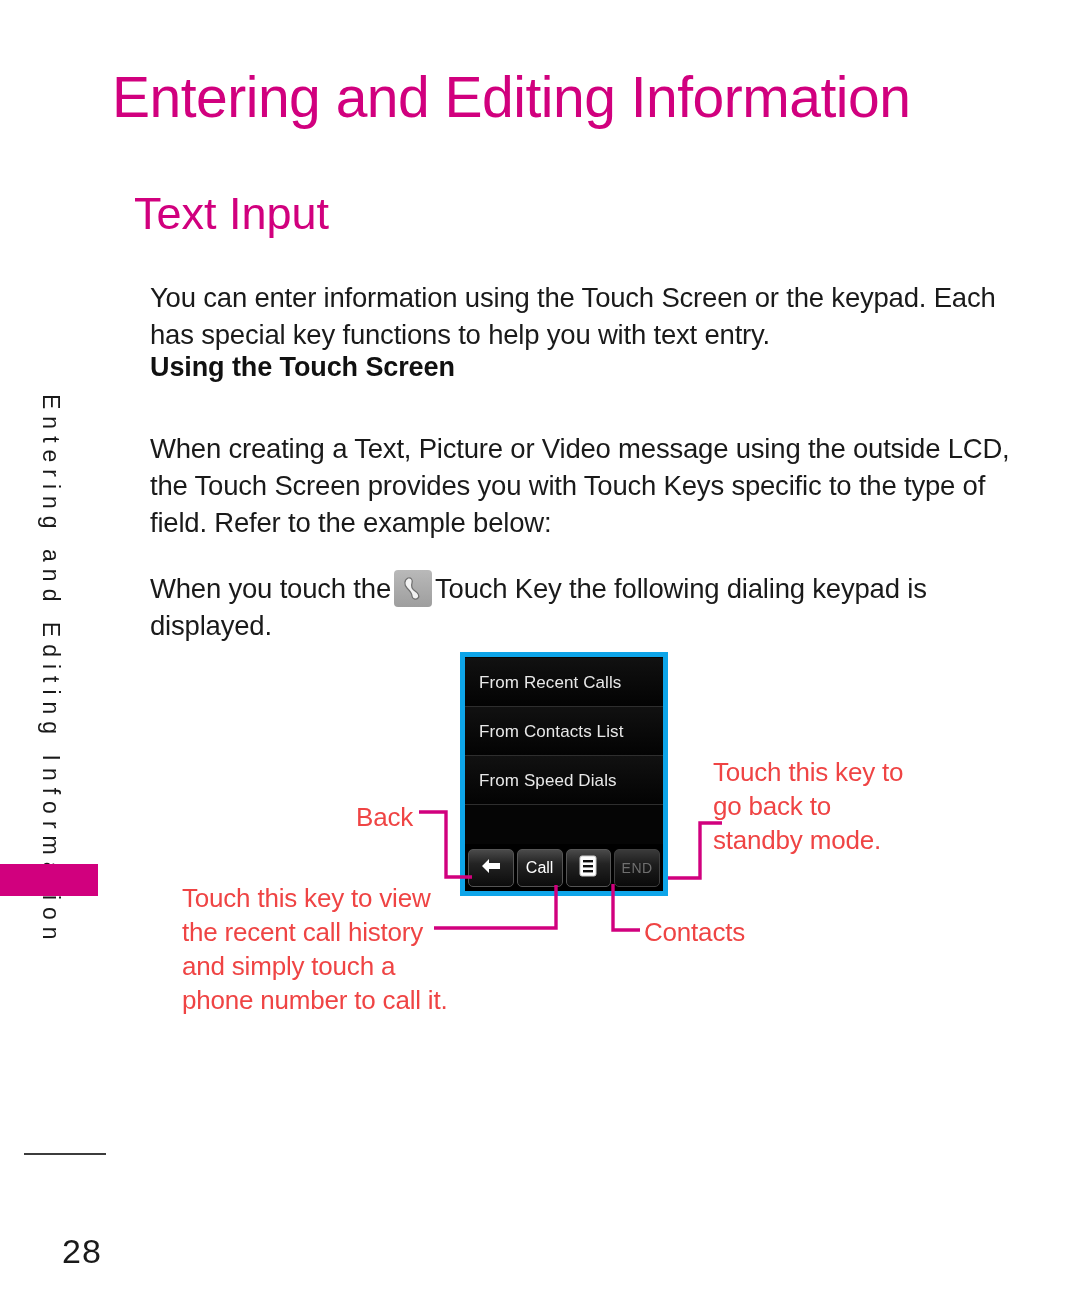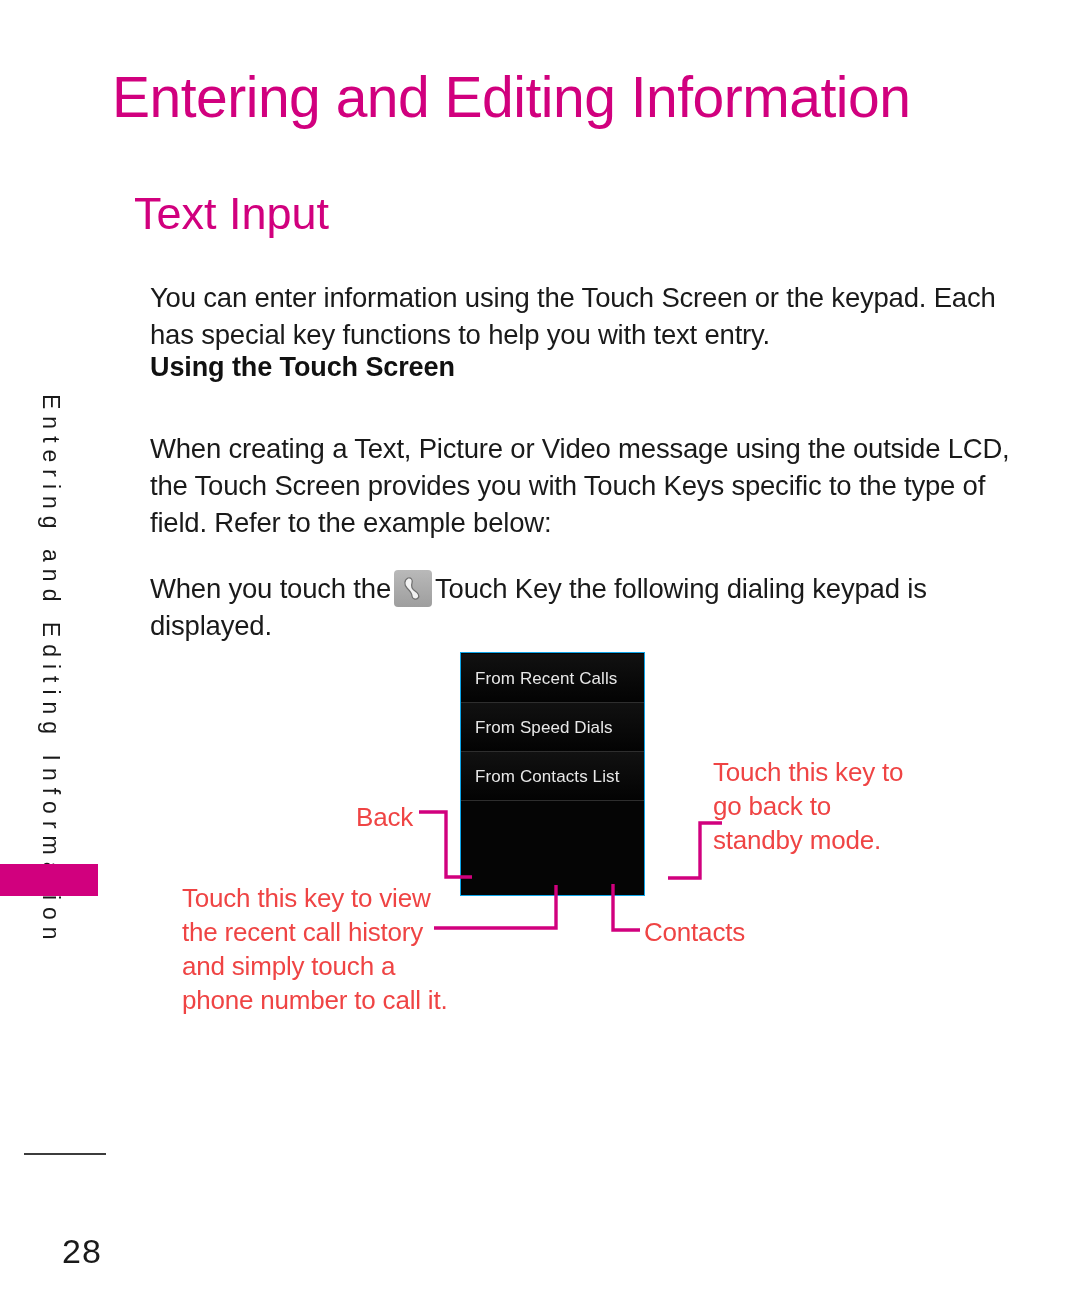--- a/index.html
+++ b/index.html
@@ -98,24 +98,24 @@
     border-radius: 4px;
     position: relative;
   }
   .inline-icon svg { position: absolute; left: 6px; top: 5px; }
 
   
   .lcd {
     position: absolute;
     left: 460px;
     top: 652px;
-    width: 185px;
+    width: 208px;
     height: 244px;
     background: #050505;
-    border: 1px solid #0ea5e9;
+    border: 5px solid #0ea5e9;
     box-sizing: border-box;
     overflow: hidden;
   }
   .lcd-menu { padding-top: 1px; }
   .lcd-item {
     height: 49px;
     line-height: 49px;
     padding-left: 14px;
     font-size: 17px;
     color: #e8e8e8;
@@ -217,24 +217,45 @@
   <span>When you touch the</span><span class="inline-icon">
     <svg width="26" height="26" viewBox="0 0 26 26">
       <path d="M8 3 C4 5 4 10 7 13 C10 16 12 18 12 21 C12 24 16 25 18 23 C20 21 18 18 15 16 C12 14 11 11 12 8 C13 5 11 2 8 3 Z" fill="#f2f2f2" stroke="#6f6f6f" stroke-width="1.2"></path>
     </svg>
   </span><span>Touch Key the following dialing keypad is displayed.</span>
 </div>
 
 <div class="lcd">
   <div class="lcd-menu">
     <div class="lcd-item">From Recent Calls</div>
+    <div class="lcd-item">From Contacts List</div>
     <div class="lcd-item">From Speed Dials</div>
-    <div class="lcd-item">From Contacts List</div>
   </div>
 
+  <div class="lcd-bar">
+    <div class="lcd-btn">
+      <span>
+        <svg width="24" height="20" viewBox="0 0 24 20">
+          <path d="M10 3 L3 10 L10 17 L10 13 L21 13 L21 7 L10 7 Z" fill="#ffffff"></path>
+        </svg>
+      </span>
+    </div>
+    <div class="lcd-btn">Call</div>
+    <div class="lcd-btn">
+      <span>
+        <svg width="18" height="22" viewBox="0 0 18 22">
+          <rect x="1" y="1" width="16" height="20" rx="2" fill="#ffffff" stroke="#cccccc"></rect>
+          <rect x="4" y="5" width="10" height="2.4" fill="#111111"></rect>
+          <rect x="4" y="10" width="10" height="2.4" fill="#111111"></rect>
+          <rect x="4" y="15" width="10" height="2.4" fill="#111111"></rect>
+        </svg>
+      </span>
+    </div>
+    <div class="lcd-btn dim">END</div>
+  </div>
 </div>
 
 <svg class="leaders">
 
   <path d="M419 812 L446 812 L446 877 L472 877" stroke="#D1007E" stroke-width="3.4" fill="none"></path>
 
   <path d="M434 928 L556 928 L556 885" stroke="#D1007E" stroke-width="3.4" fill="none"></path>
 
   <path d="M613 884 L613 930 L640 930" stroke="#D1007E" stroke-width="3.4" fill="none"></path>
 

